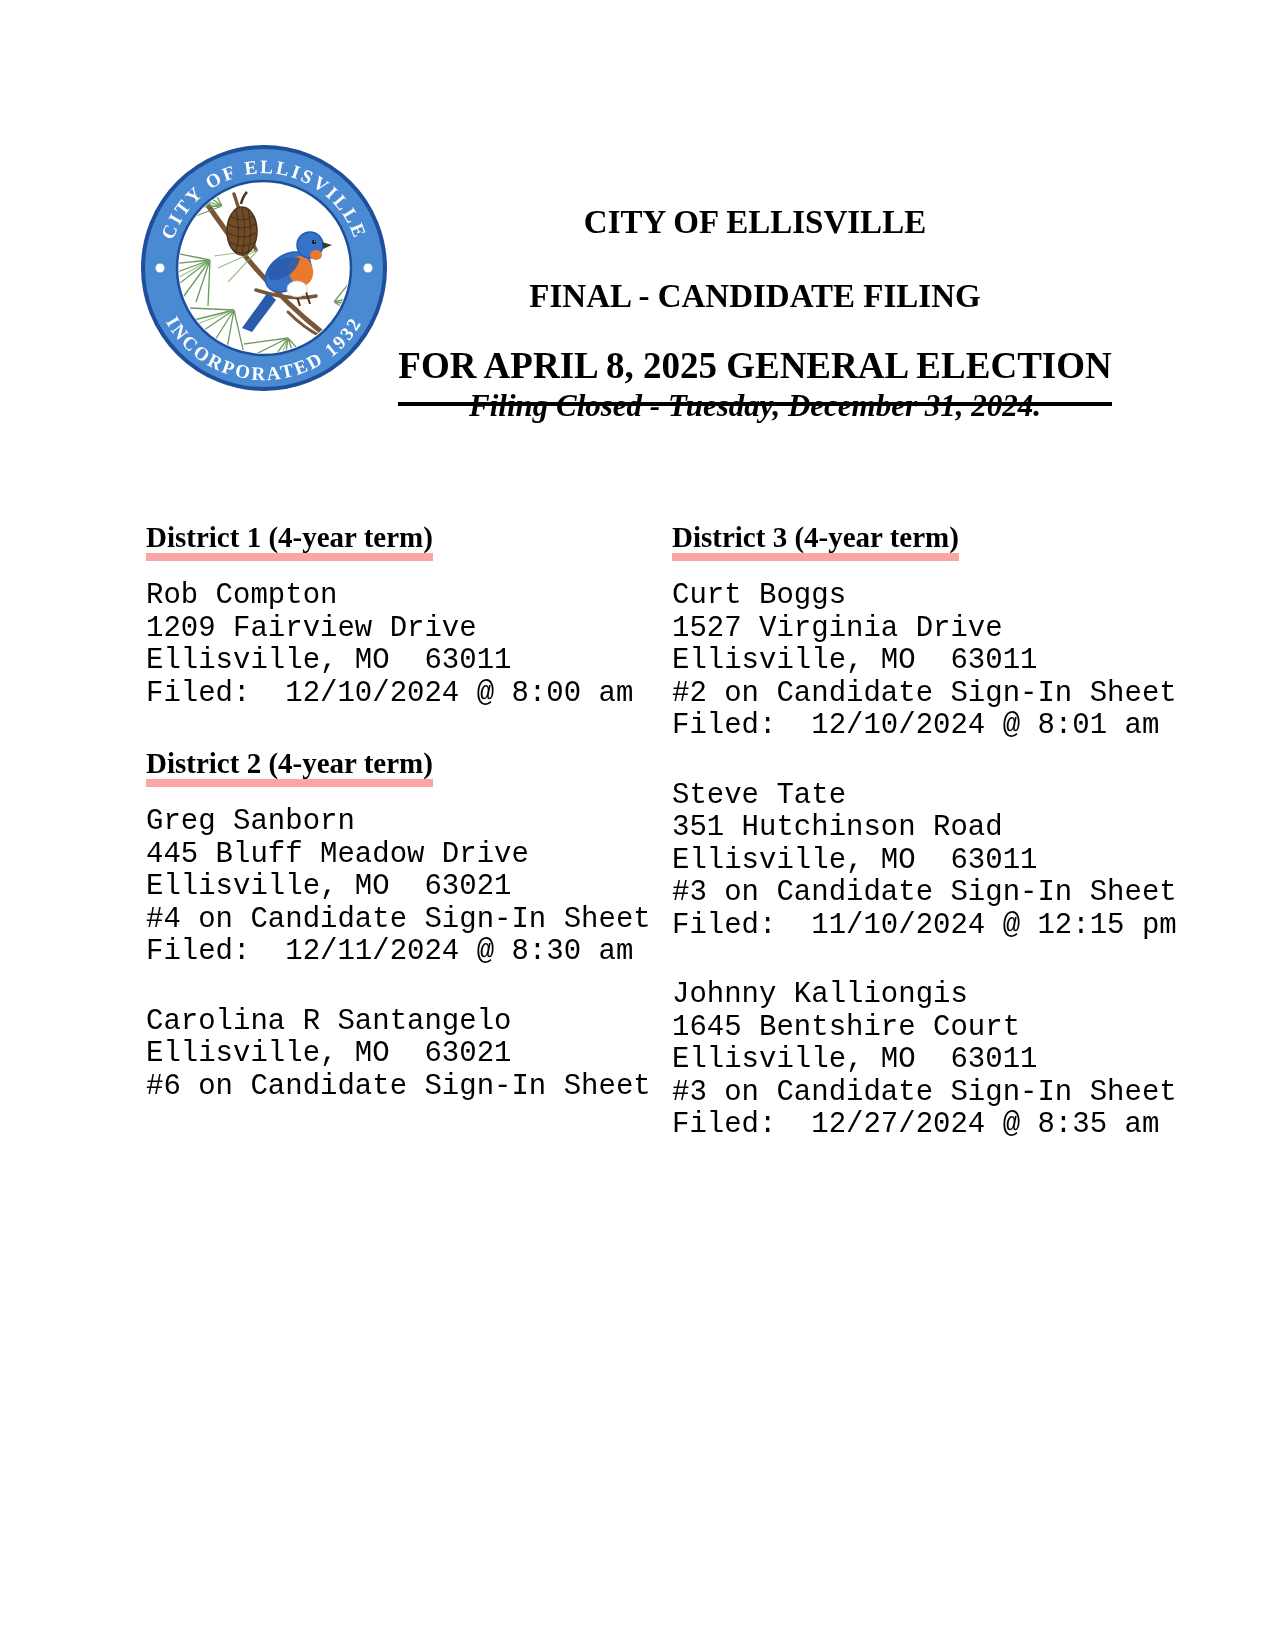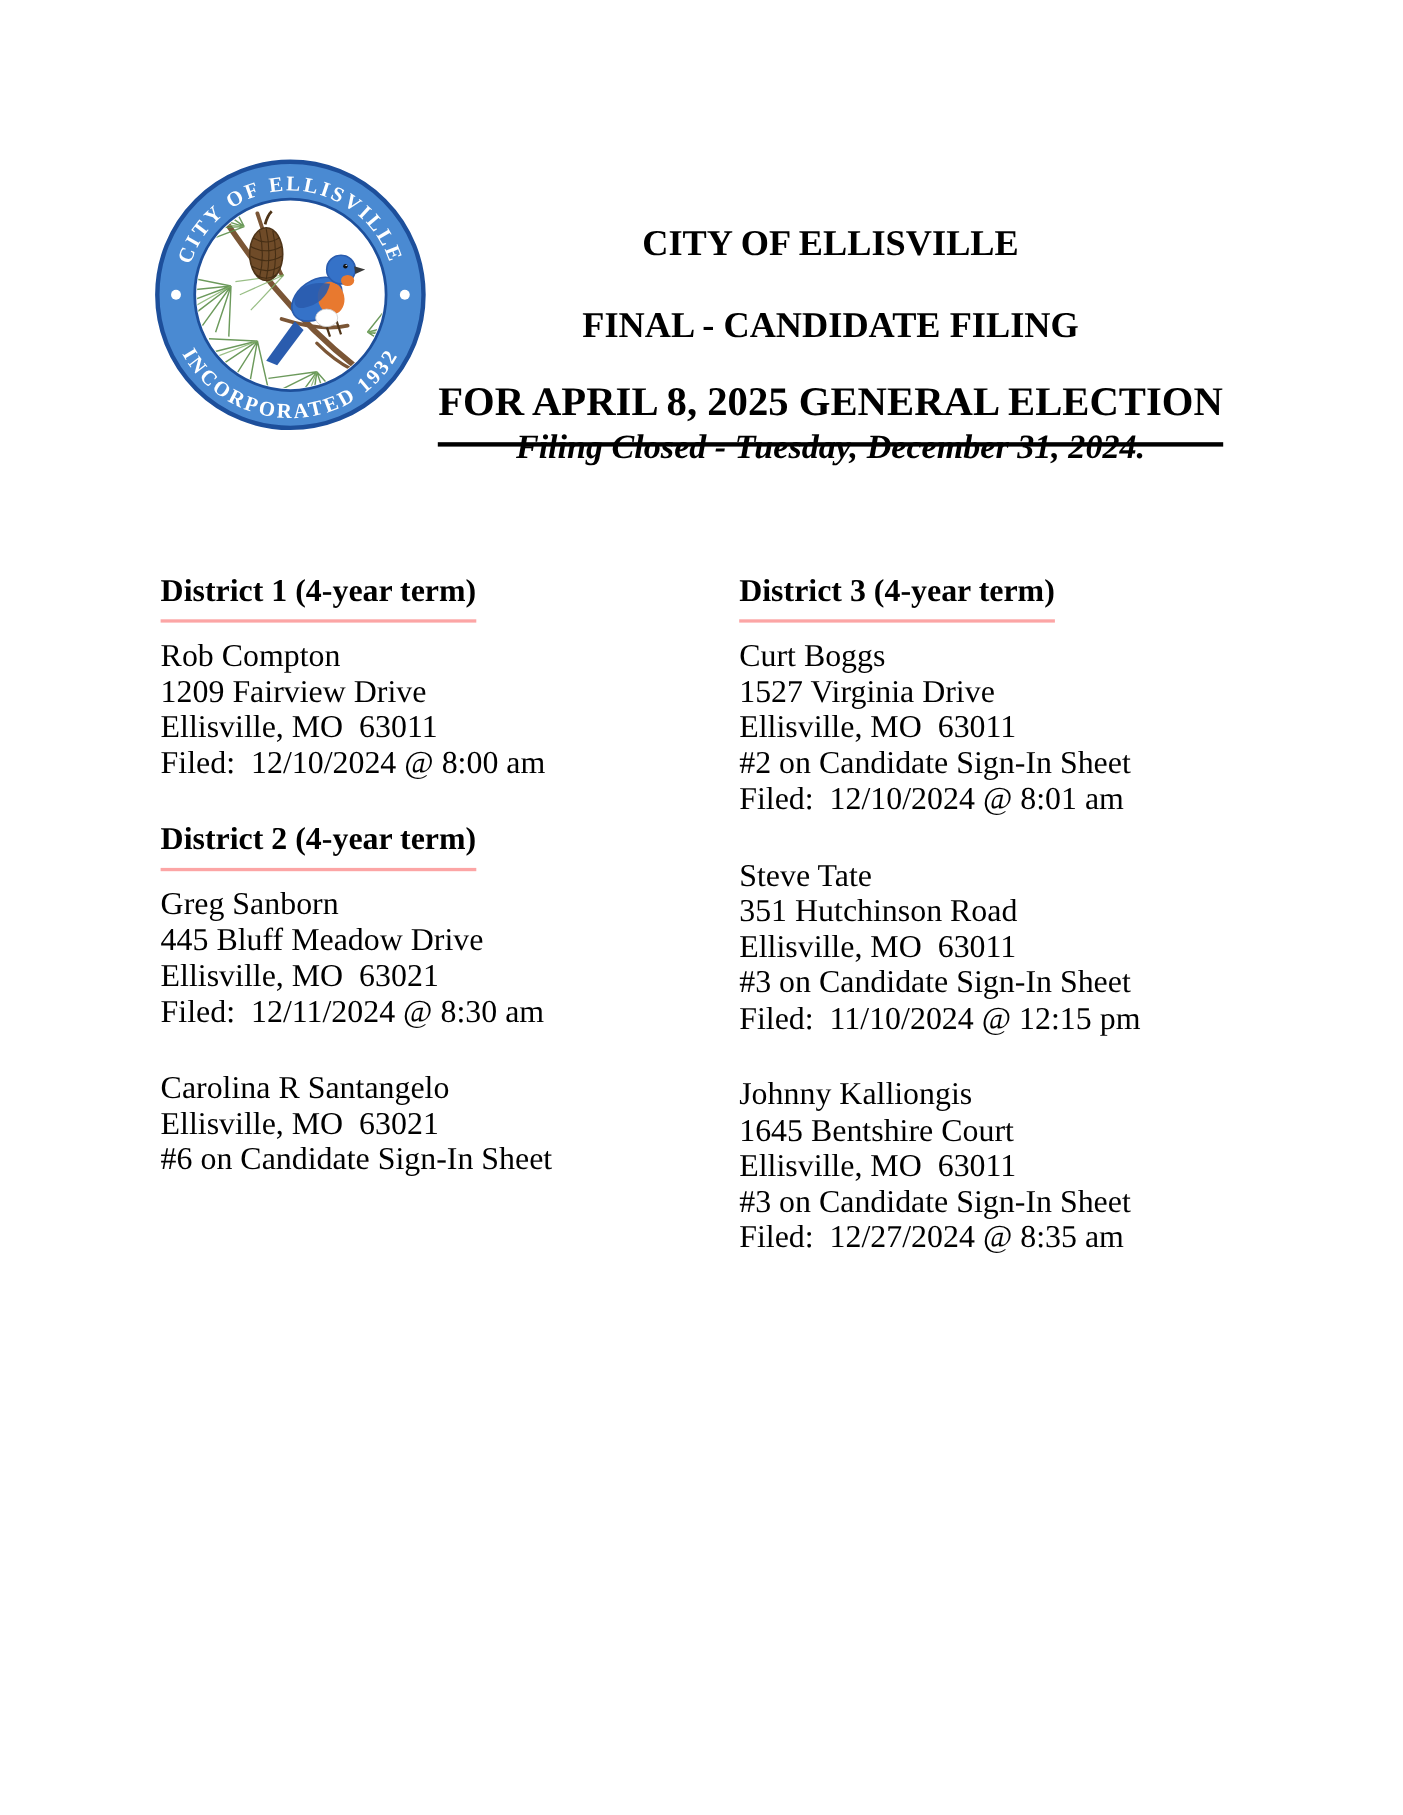--- a/index.html
+++ b/index.html
@@ -31,25 +31,25 @@
 
   
   .col { position:absolute; top:521px; }
   .col-left  { left:146px; width:505px; }
   .col-right { left:672px; width:505px; }
 
   .district-heading {
     font-size:29px; line-height:33px; font-weight:bold;
     margin:0 0 26px 0; white-space:pre-wrap;
   }
-  .district-heading .u { border-bottom:3px solid #fca5a5; padding-bottom:10px; }
+  .district-heading .u { border-bottom:8px solid #fca5a5; padding-bottom:0; }
 
   .candidate { margin:0 0 37px 0; }
   .candidate:last-child { margin-bottom:0; }
-  .candidate div { font-size:29px; line-height:32.5px; white-space:pre-wrap; }
+  .candidate div { font-size:29px; line-height:32.5px; white-space:pre-wrap;font-family:Liberation Mono, monospace; }
 
   .district { margin:0 0 37px 0; }
   .district:last-child { margin-bottom:0; }
 </style>
 </head>
 <body>
 
 <div class="page">
 
   <div class="seal">
@@ -151,20 +151,21 @@
         <div>Filed:  12/10/2024 @ 8:00 am</div>
       </div>
     </div>
 
     <div class="district">
       <div class="district-heading"><span class="u">District 2 (4-year term)</span></div>
       <div class="candidate">
         <div>Greg Sanborn</div>
         <div>445 Bluff Meadow Drive</div>
         <div>Ellisville, MO  63021</div>
+        <div>#4 on Candidate Sign-In Sheet</div>
         <div>Filed:  12/11/2024 @ 8:30 am</div>
       </div>
       <div class="candidate">
         <div>Carolina R Santangelo</div>
         <div>Ellisville, MO  63021</div>
         <div>#6 on Candidate Sign-In Sheet</div>
       </div>
     </div>
 
   </div>

